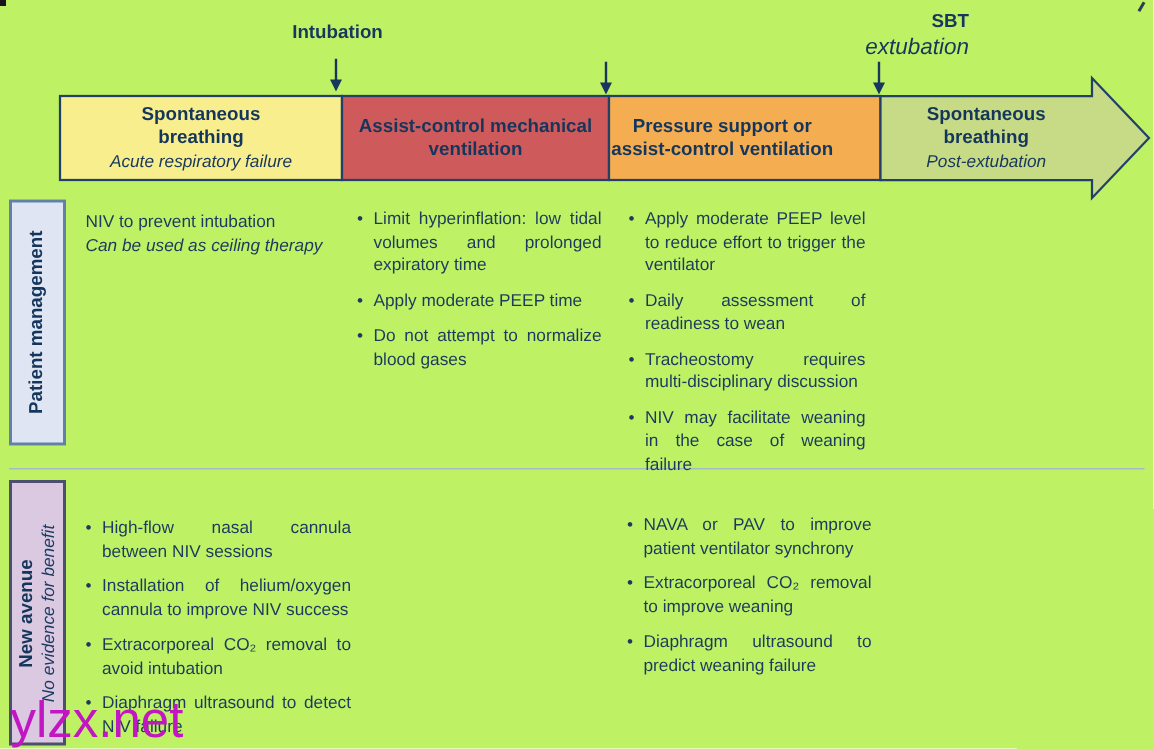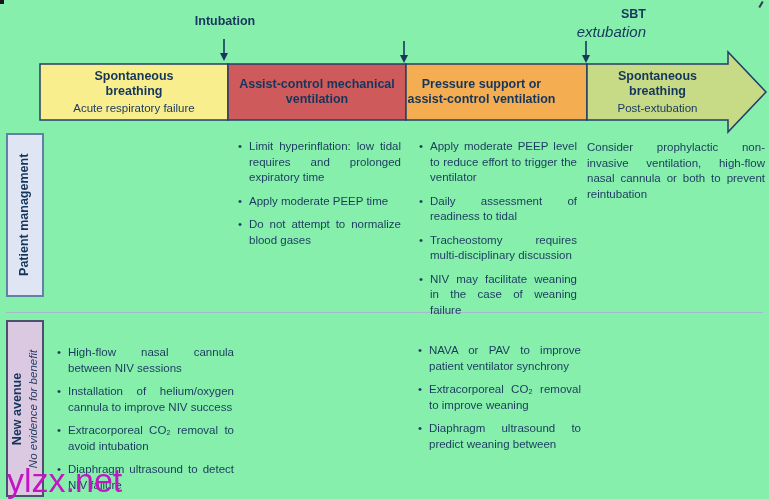--- a/index.html
+++ b/index.html
@@ -1,34 +1,34 @@
 <!DOCTYPE html>
 <html><head>
 <meta charset="utf-8">
 <style>
   html,body{margin:0;padding:0;background:#fff;}
   .fig{
-    position:relative;width:769px;height:499px;background:#86efac;
+    position:relative;width:769px;height:499px;background:#bef264;
     font-family:"Liberation Sans", sans-serif;color:#1c3a5f;overflow:hidden;
   }
   
   .mark-tl{position:absolute;left:0;top:0;width:4px;height:4px;background:#15151c;}
   .mark-tr{position:absolute;left:760px;top:1px;width:2px;height:7px;background:#2b3c55;transform:rotate(30deg);}
 
   
   .event{position:absolute;text-align:center;}
   .event-label{font-weight:bold;font-size:12.5px;line-height:1.28;color:#17375e;}
   .event-sub{font-weight:normal;font-style:italic;font-size:15px;line-height:1.28;color:#17375e;}
   .arr{position:absolute;width:12px;height:22px;}
 
   
   .phase{position:absolute;top:64px;height:56px;display:flex;flex-direction:column;
          justify-content:center;align-items:center;text-align:center;}
   .phase-title{font-weight:bold;font-size:12.5px;line-height:1.22;color:#15365c;}
-  .phase-sub{font-size:11.5px;line-height:1.25;margin-top:1px;color:#17375e;}
+  .phase-sub{font-style:italic;font-size:11.5px;line-height:1.25;margin-top:1px;color:#17375e;}
   .narrow .phase-title{max-width:100px;}
 
   
   .side-box{position:absolute;left:6px;width:38px;box-sizing:border-box;border:2px solid;
             display:flex;align-items:center;justify-content:center;}
   .pm-box{top:133px;height:164px;background:#dfe5f3;border-color:#6380a8;}
   .na-box{top:320px;height:177px;background:#dbc9e2;border-color:#4c506e;}
   .vtext{transform:rotate(-90deg);white-space:nowrap;text-align:center;}
   .vtitle{font-weight:bold;font-size:12.5px;color:#15365c;line-height:1.25;}
   .vsub{font-style:italic;font-size:11.5px;color:#1c3a5f;line-height:1.25;}
@@ -103,58 +103,59 @@
   </div>
   <div class="side-box na-box">
     <div class="vtext">
       <div class="vtitle">New avenue</div>
       <div class="vsub">No evidence for benefit</div>
     </div>
   </div>
 
   <div class="divider"></div>
 
+  <div class="col" style="left:57px;top:141px;width:170px;">
+    <div>NIV to prevent intubation</div>
+    <div class="para-sub">Can be used as ceiling therapy</div>
+  </div>
 
   <div class="col" style="left:238px;top:139px;width:163px;">
     <div class="bi">
       <span class="dot">•</span>
-      <span class="bi-text">Limit hyperinflation: low tidal requires and prolonged expiratory time</span>
+      <span class="bi-text">Limit hyperinflation: low tidal volumes and prolonged expiratory time</span>
     </div>
     <div class="bi">
       <span class="dot">•</span>
       <span class="bi-text">Apply moderate PEEP time</span>
     </div>
     <div class="bi">
       <span class="dot">•</span>
       <span class="bi-text">Do not attempt to normalize blood gases</span>
     </div>
   </div>
 
   <div class="col" style="left:419px;top:139px;width:158px;">
     <div class="bi">
       <span class="dot">•</span>
       <span class="bi-text">Apply moderate PEEP level to reduce effort to trigger the ventilator</span>
     </div>
     <div class="bi">
       <span class="dot">•</span>
-      <span class="bi-text">Daily assessment of readiness to tidal</span>
+      <span class="bi-text">Daily assessment of readiness to wean</span>
     </div>
     <div class="bi">
       <span class="dot">•</span>
       <span class="bi-text">Tracheostomy requires multi-disciplinary discussion</span>
     </div>
     <div class="bi">
       <span class="dot">•</span>
       <span class="bi-text">NIV may facilitate weaning in the case of weaning failure</span>
     </div>
   </div>
 
-  <div class="col just" style="left:587px;top:140px;width:178px;">
-    <div>Consider prophylactic non-invasive ventilation, high-flow nasal cannula or both to prevent reintubation</div>
-  </div>
 
   <div class="col" style="left:57px;top:345px;width:177px;">
     <div class="bi">
       <span class="dot">•</span>
       <span class="bi-text">High-flow nasal cannula between NIV sessions</span>
     </div>
     <div class="bi">
       <span class="dot">•</span>
       <span class="bi-text">Installation of helium/oxygen cannula to improve NIV success</span>
     </div>
@@ -172,19 +173,19 @@
     <div class="bi">
       <span class="dot">•</span>
       <span class="bi-text">NAVA or PAV to improve patient ventilator synchrony</span>
     </div>
     <div class="bi">
       <span class="dot">•</span>
       <span class="bi-text">Extracorporeal CO₂ removal to improve weaning</span>
     </div>
     <div class="bi">
       <span class="dot">•</span>
-      <span class="bi-text">Diaphragm ultrasound to predict weaning between</span>
+      <span class="bi-text">Diaphragm ultrasound to predict weaning failure</span>
     </div>
   </div>
 
   <div class="watermark">ylzx.net</div>
 
 </div>
 
 </body></html>

